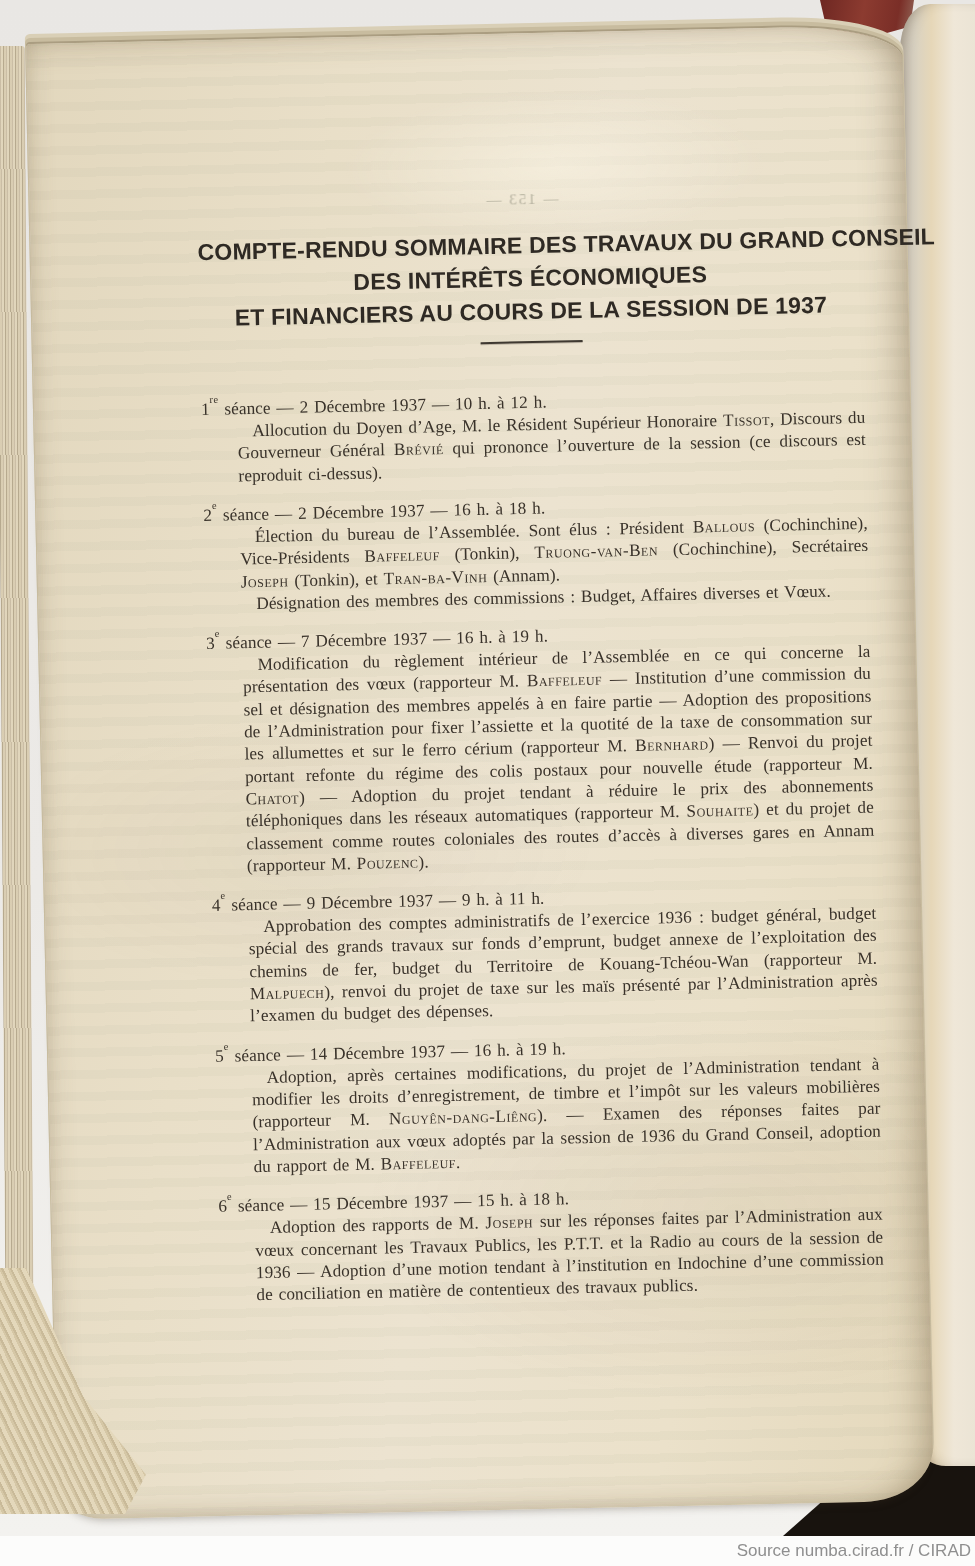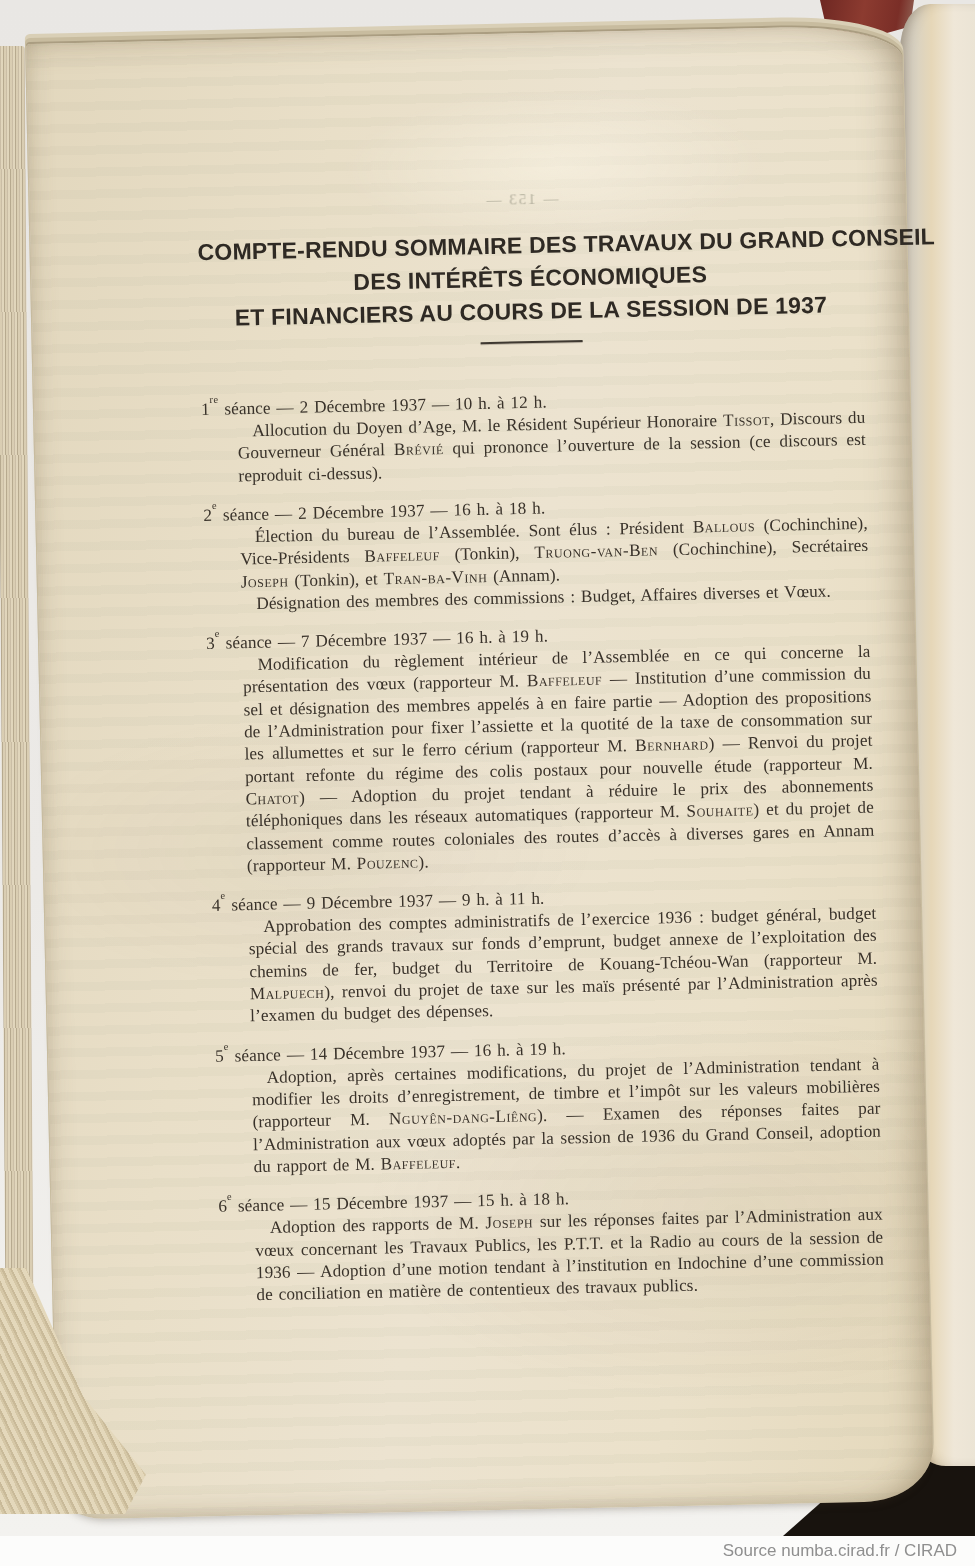--- a/index.html
+++ b/index.html
@@ -97,21 +97,21 @@
   .fan-bottom {
     position:absolute; left:-4px; bottom:22px; width:150px; height:246px;
     background:repeating-linear-gradient(64deg,#c9ba99 0 2px,#e4d8bb 2px 6px,#d5c7a6 6px 8px);
     clip-path:polygon(0 0,20% 0,58% 52%,100% 84%,86% 100%,0 100%);
   }
 
   
   .wm-bar {
     position:absolute; left:0; right:0; bottom:0; height:30px; box-sizing:border-box;
     background:#fcfcfb; display:flex; align-items:center; justify-content:flex-end;
-    padding-right:18px; font-family:"Liberation Sans", sans-serif; font-size:17px;
+    padding-right:4px; font-family:"Liberation Sans", sans-serif; font-size:17px;
     color:var(--watermark-text,#8f8f8f);
   }
 </style>
 </head>
 <body>
 
 <div class="stage">
   <div class="black-corner"></div>
   <div class="red-cover"></div>
   <div class="facing-page"></div>

